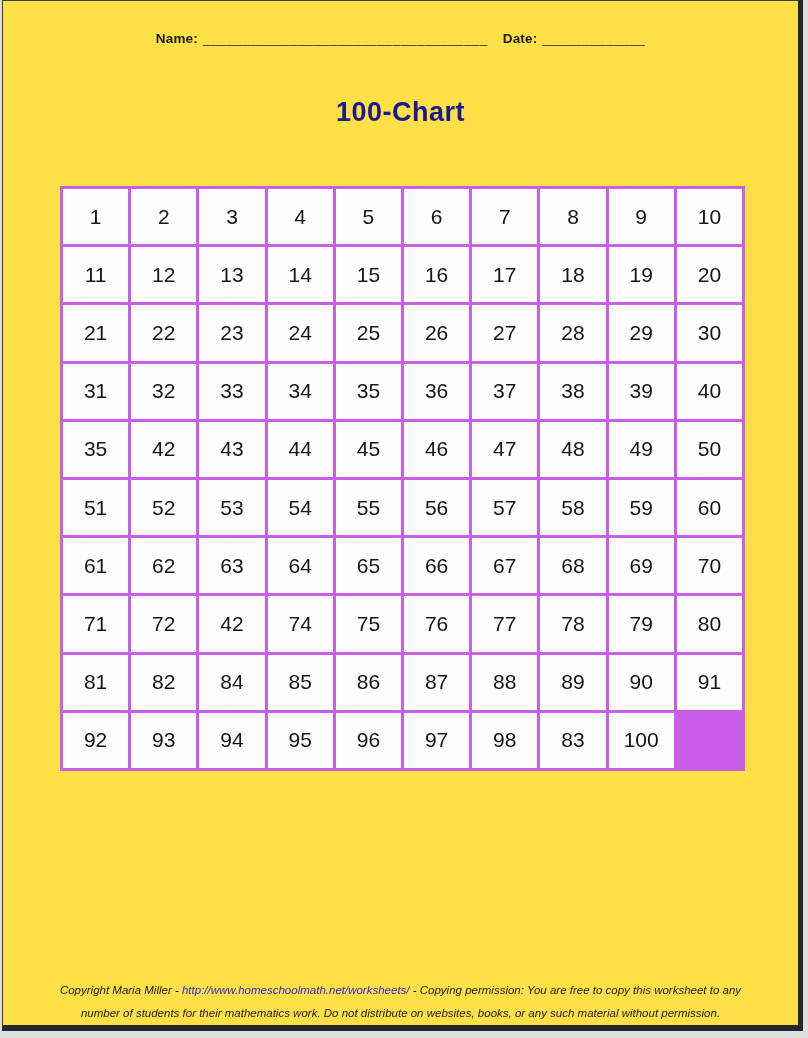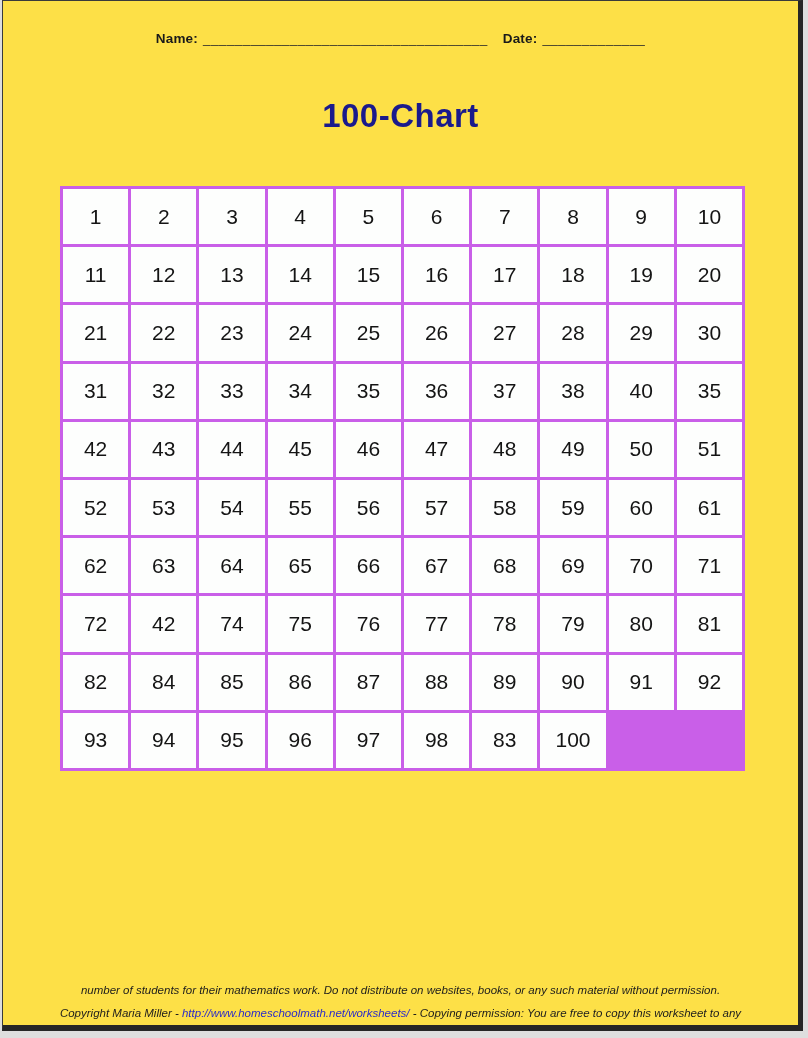--- a/index.html
+++ b/index.html
@@ -42,21 +42,21 @@
   }
   .header-line .date-lbl {
     margin-left: 15px;
   }
   .title {
     position: absolute;
     left: 0; right: 0;
     top: 96px;
     margin: 0;
     text-align: center;
-    font-size: 33px;
+    font-size: 27px;
     font-weight: bold;
     color: #1a1a8c;
     letter-spacing: 0.5px;
   }
   .grid {
     position: absolute;
     left: 57px;
     top: 185px;
     width: 685px;
     height: 585px;
@@ -135,20 +135,21 @@
       <div class="cell">29</div>
       <div class="cell">30</div>
       <div class="cell">31</div>
       <div class="cell">32</div>
       <div class="cell">33</div>
       <div class="cell">34</div>
       <div class="cell">35</div>
       <div class="cell">36</div>
       <div class="cell">37</div>
       <div class="cell">38</div>
+      <div class="cell">39</div>
       <div class="cell">40</div>
       <div class="cell">35</div>
       <div class="cell">42</div>
       <div class="cell">43</div>
       <div class="cell">44</div>
       <div class="cell">45</div>
       <div class="cell">46</div>
       <div class="cell">47</div>
       <div class="cell">48</div>
       <div class="cell">49</div>
@@ -198,17 +199,17 @@
       <div class="cell">94</div>
       <div class="cell">95</div>
       <div class="cell">96</div>
       <div class="cell">97</div>
       <div class="cell">98</div>
       <div class="cell">83</div>
       <div class="cell">100</div>
     </div>
 
   <div class="footer">
+    <div class="footer-line"><span>Copyright Maria Miller - </span><a class="link">http://www.homeschoolmath.net/worksheets/</a><span> - Copying permission: You are free to copy this worksheet to any</span></div>
     <div class="footer-line">number of students for their mathematics work. Do not distribute on websites, books, or any such material without permission.</div>
-    <div class="footer-line"><span>Copyright Maria Miller - </span><a class="link">http://www.homeschoolmath.net/worksheets/</a><span> - Copying permission: You are free to copy this worksheet to any</span></div>
   </div>
 
 </div>
 
 </body></html>

